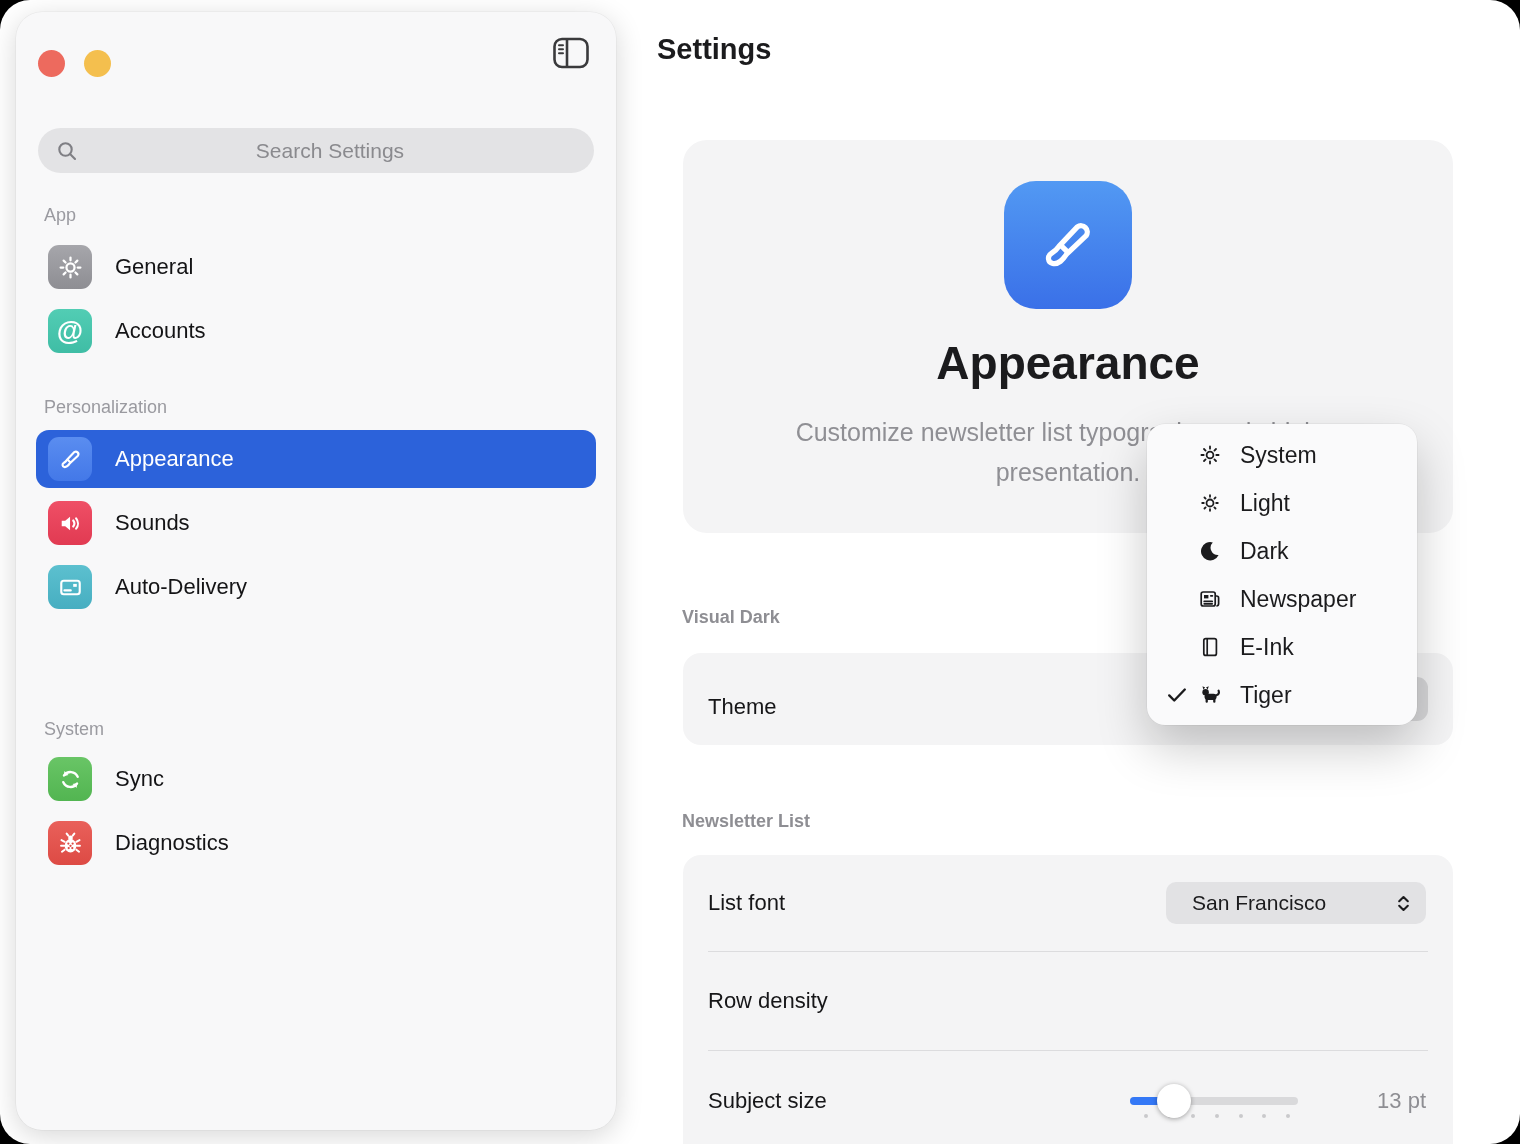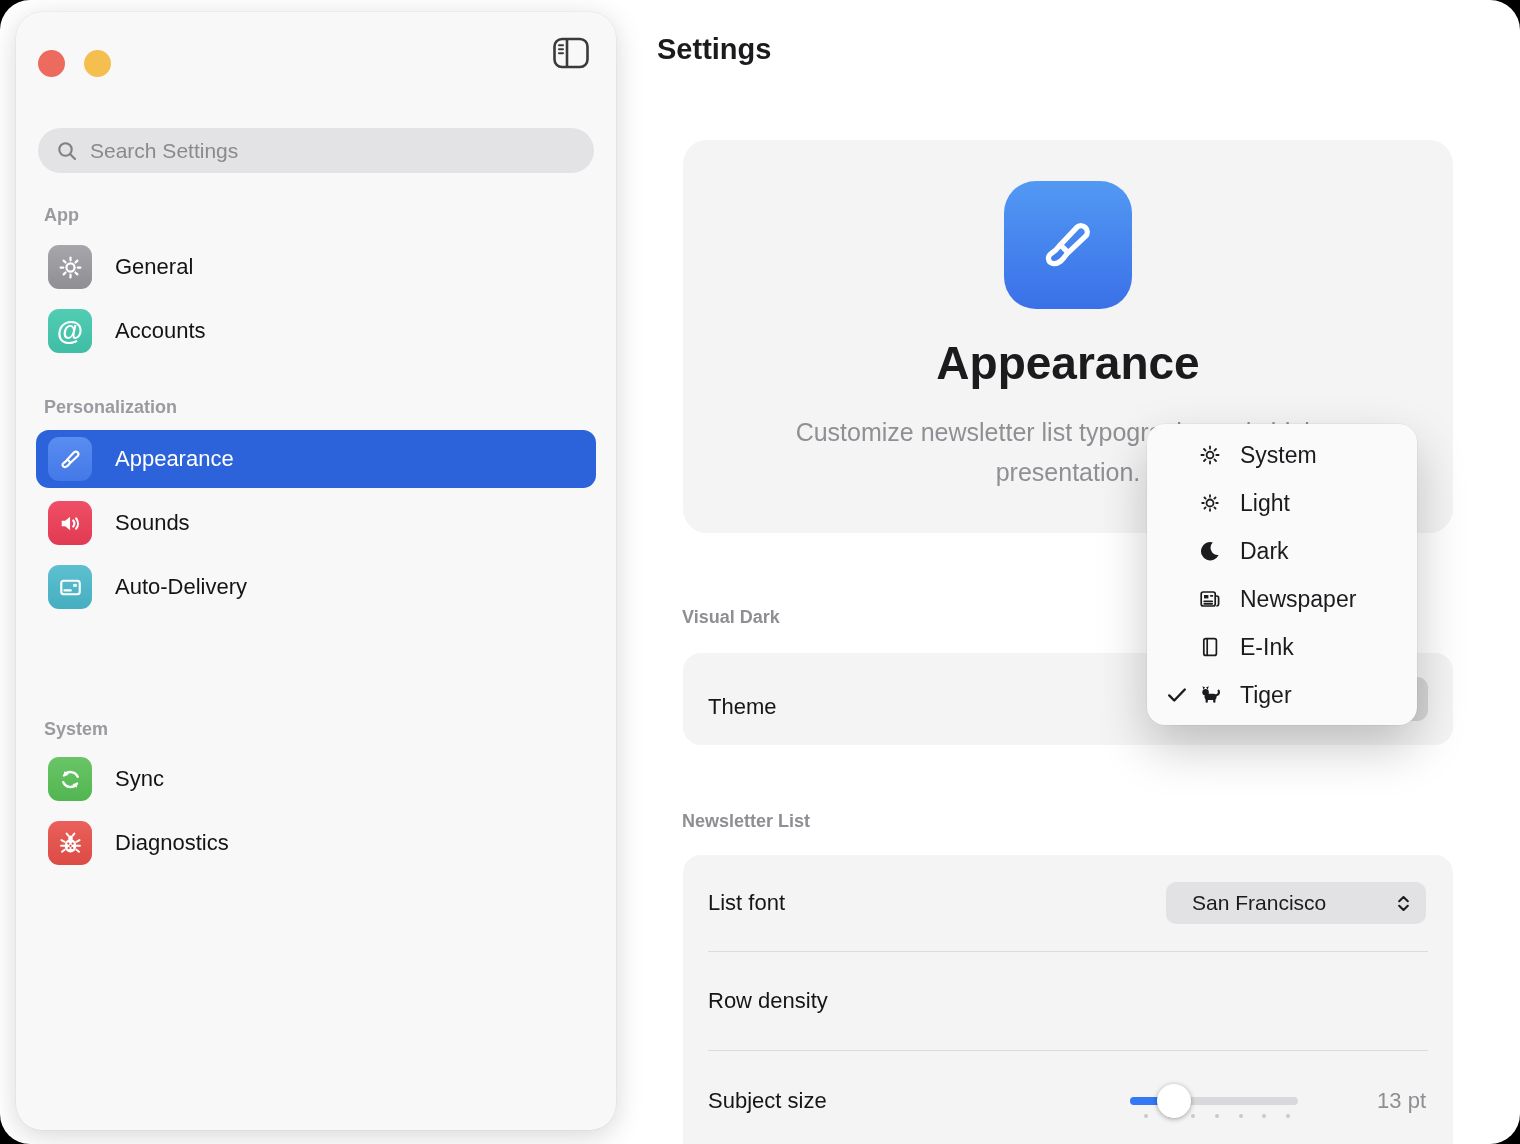--- a/index.html
+++ b/index.html
@@ -12,23 +12,23 @@
   .sidebar-card{position:absolute;left:16px;top:12px;width:600px;height:1118px;
     background:#f8f8f9;border-radius:26px;
     box-shadow:0 0 0 0.5px rgba(0,0,0,0.06),0 6px 28px rgba(0,0,0,0.16);}
   .tl{position:absolute;top:38px;width:27px;height:27px;border-radius:50%;}
   .tl-red{left:22px;background:#ed6a5e;}
   .tl-yellow{left:68px;background:#f4bf4e;}
   .sb-toggle{position:absolute;left:536px;top:24px;width:38px;height:34px;cursor:pointer;}
   .search{position:absolute;left:22px;top:116px;width:556px;height:45px;border-radius:23px;
     background:#e3e3e5;display:flex;align-items:center;padding:0 0 0 17px;box-sizing:border-box;gap:9px;}
   .search input{border:none;background:transparent;outline:none;font:21px "Liberation Sans",sans-serif;
-    color:#0369a1;width:480px;}
+    color:#0369a1;width:480px;text-align:center;}
   .search input::placeholder{color:#8a8a8e;}
-  .side-header{position:absolute;left:28px;font-size:18px;font-weight:700;color:#9a9aa0;}
+  .side-header{position:absolute;left:28px;font-size:18px;font-weight:400;color:#9a9aa0;}
   .side-item{position:absolute;left:20px;width:560px;height:58px;border-radius:13px;display:flex;
     align-items:center;gap:23px;padding-left:12px;box-sizing:border-box;font-size:22px;color:#141416;cursor:pointer;}
   .side-item.selected{background:#2c62da;color:#fff;}
   .tile{width:44px;height:44px;border-radius:11px;flex:0 0 44px;display:flex;align-items:center;justify-content:center;}
   .t-gray{background:linear-gradient(180deg,#a6a6ab,#8e8e93);}
   .t-teal{background:linear-gradient(180deg,#52cdb4,#3fbda5);}
   .t-blue{background:linear-gradient(180deg,#5a8df0,#4378e8);}
   .t-red{background:linear-gradient(180deg,#ef4f66,#e13a52);}
   .t-cyan{background:linear-gradient(180deg,#5cc0cf,#46aec1);}
   .t-orange{background:linear-gradient(180deg,#f0ab5c,#e99a44);}

